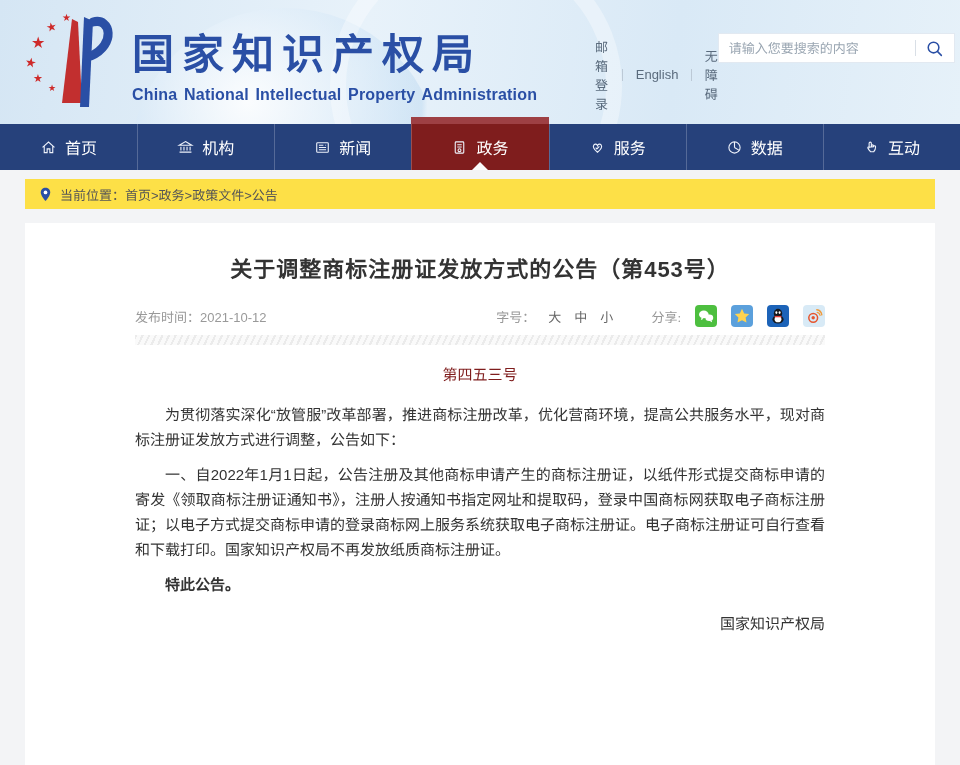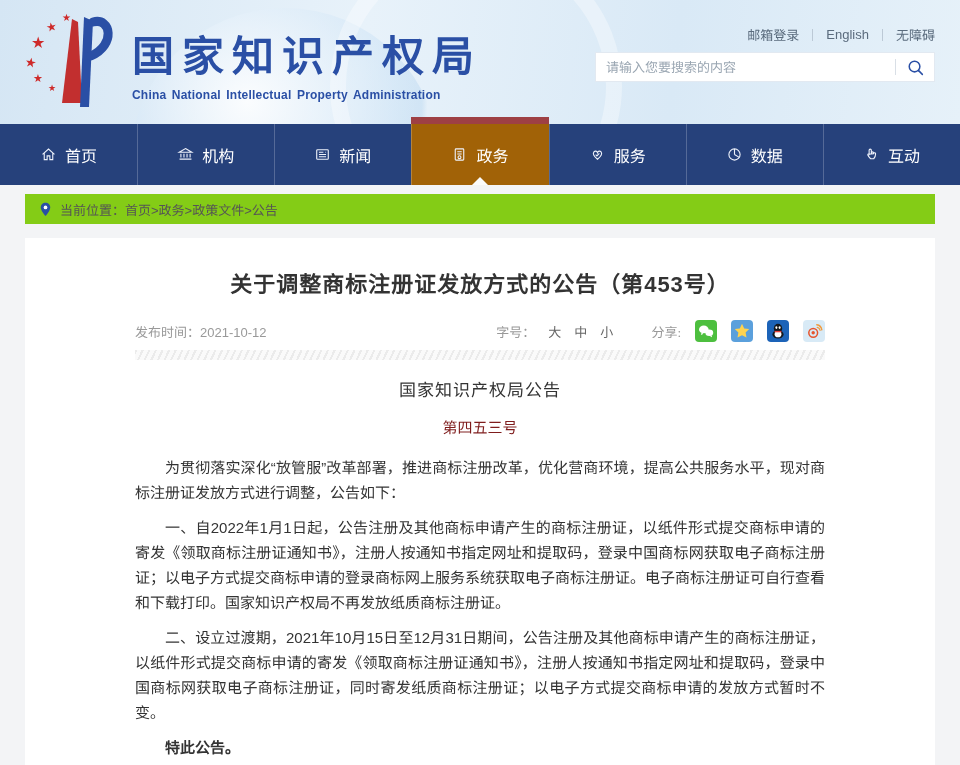--- a/index.html
+++ b/index.html
@@ -18,47 +18,47 @@
   .logo-mark { position:relative; width:92px; height:98px; }
   .logo-mark .star { position:absolute; color:#ce2a2a; line-height:1; }
   .s1 { left:38px; top:0;  font-size:10px; }
   .s2 { left:22px; top:8px; font-size:12px; transform:rotate(-12deg); }
   .s3 { left:7px;  top:22px; font-size:16px; }
   .s4 { left:1px;  top:43px; font-size:13px; transform:rotate(10deg); }
   .s5 { left:9px;  top:60px; font-size:11px; }
   .s6 { left:24px; top:71px; font-size:9px; }
   .logo-p { position:absolute; left:34px; top:2px; }
   .logo-cn { font-size:42px; font-weight:bold; color:#2a4fa5; letter-spacing:8px; white-space:nowrap; }
-  .logo-en { margin-top:5px; font-size:12px; font-weight:bold; color:#2a4fa5; letter-spacing:.2px; word-spacing:2px; white-space:nowrap; }
-
-  .header-right { position:relative; z-index:2; width:340px; margin-right:25px; padding-top:25px; display:flex; flex-direction:column; }
+  .logo-en { margin-top:5px; font-size:16px; font-weight:bold; color:#2a4fa5; letter-spacing:.2px; word-spacing:2px; white-space:nowrap; }
+
+  .header-right { position:relative; z-index:2; width:340px; margin-right:25px; padding-top:25px; display:flex; }
   .top-links { display:flex; justify-content:flex-end; align-items:center; gap:13px; font-size:13px; color:#5a6b7d; }
   .top-links a { color:#5a6b7d; text-decoration:none; cursor:pointer; }
   .top-sep { width:1px; height:12px; background:#bcc9d6; }
   .red-links { margin-top:7px; display:flex; flex-direction:column; gap:3px; }
   .red-links a { font-size:13.5px; color:#c23a2b; text-decoration:none; line-height:17px; cursor:pointer; }
   .search-box { margin-top:8px; height:30px; background:#ffffff; border:1px solid #e2e9f1; display:flex; align-items:center; }
   .search-box input { flex:1; height:100%; border:none; outline:none; padding:0 10px; font-size:13px; color:#333; background:transparent; font-family:inherit; }
   .search-box input::placeholder { color:#9aa6b2; }
   .search-divider { width:1px; height:16px; background:#d9dfe6; }
   .search-btn { width:38px; height:100%; border:none; background:none; display:flex; align-items:center; justify-content:center; cursor:pointer; }
 
   
-  .main-nav { position:relative; height:61px; display:flex; background:#26417b; }
+  .main-nav { position:relative; height:46px; display:flex; background:#26417b; }
   .nav-item { position:relative; flex:1; display:flex; align-items:center; justify-content:center; gap:8px;
     color:#fff; font-size:16px; cursor:pointer; }
   .nav-item + .nav-item::before { content:''; position:absolute; left:0; top:0; bottom:0; width:1px; background:rgba(255,255,255,.22); }
-  .nav-item.active { background:#a16207; }
+  .nav-item.active { background:#7f1d1d; }
   .nav-item.active::after { content:''; position:absolute; left:0; right:0; top:-7px; height:7px; background:#9e4044; }
   .tab-arrow { position:absolute; bottom:0; left:50%; transform:translateX(-50%); width:0; height:0;
     border-left:8px solid transparent; border-right:8px solid transparent; border-bottom:8px solid #fbfbfb; }
   .nav-icon { flex:none; }
 
   
-  .breadcrumb-bar { margin:9px 25px 0; height:30px; background:#84cc16; display:flex; align-items:center; gap:8px;
+  .breadcrumb-bar { margin:9px 25px 0; height:30px; background:#fde047; display:flex; align-items:center; gap:8px;
     padding-left:14px; font-size:13px; color:#555; }
 
   
   .card { margin:14px 25px 0; height:560px; background:#ffffff; padding:32px 110px 0; }
   .page-title { font-size:22px; font-weight:700; color:#333; text-align:center; letter-spacing:1px; line-height:30px; margin-bottom:20px; }
   .meta-row { display:flex; justify-content:space-between; align-items:center; height:22px; margin-bottom:8px; }
   .pub-time { font-size:13px; color:#999;text-align:center; }
   .meta-right { display:flex; align-items:center;font-family:Liberation Serif, serif; }
   .fs-label, .share-label { font-size:13px; color:#999; }
   .fs-opt { font-size:13px; color:#666; margin-left:13px; text-decoration:none; cursor:pointer; }
@@ -223,25 +223,23 @@
             <circle cx="10.2" cy="12.8" r="1.7" fill="#e6552e"></circle>
             <path d="M13.8 4.8 c2.7 0.4 4.6 2.3 5 5" fill="none" stroke="#f09a3c" stroke-width="1.4" stroke-linecap="round"></path>
             <path d="M14.2 7.4 c1.5 0.3 2.6 1.4 2.9 2.9" fill="none" stroke="#f09a3c" stroke-width="1.2" stroke-linecap="round"></path>
           </svg>
         </span>
       </div>
     </div>
 
     <div class="hatch"></div>
 
-    <h2 class="doc-heading">国家知识产权局公告</h2>
     <div class="doc-number">第四五三号</div>
 
     <p class="body-p">为贯彻落实深化“放管服”改革部署，推进商标注册改革，优化营商环境，提高公共服务水平，现对商标注册证发放方式进行调整，公告如下：</p>
     <p class="body-p">一、自2022年1月1日起，公告注册及其他商标申请产生的商标注册证，以纸件形式提交商标申请的寄发《领取商标注册证通知书》，注册人按通知书指定网址和提取码，登录中国商标网获取电子商标注册证；以电子方式提交商标申请的登录商标网上服务系统获取电子商标注册证。电子商标注册证可自行查看和下载打印。国家知识产权局不再发放纸质商标注册证。</p>
-    <p class="body-p">二、设立过渡期，2021年10月15日至12月31日期间，公告注册及其他商标申请产生的商标注册证，以纸件形式提交商标申请的寄发《领取商标注册证通知书》，注册人按通知书指定网址和提取码，登录中国商标网获取电子商标注册证，同时寄发纸质商标注册证；以电子方式提交商标申请的发放方式暂时不变。</p>
     <p class="body-p closing">特此公告。</p>
 
     <div class="sign">国家知识产权局</div>
 
   </main>
 
 </div>
 
 </body></html>

